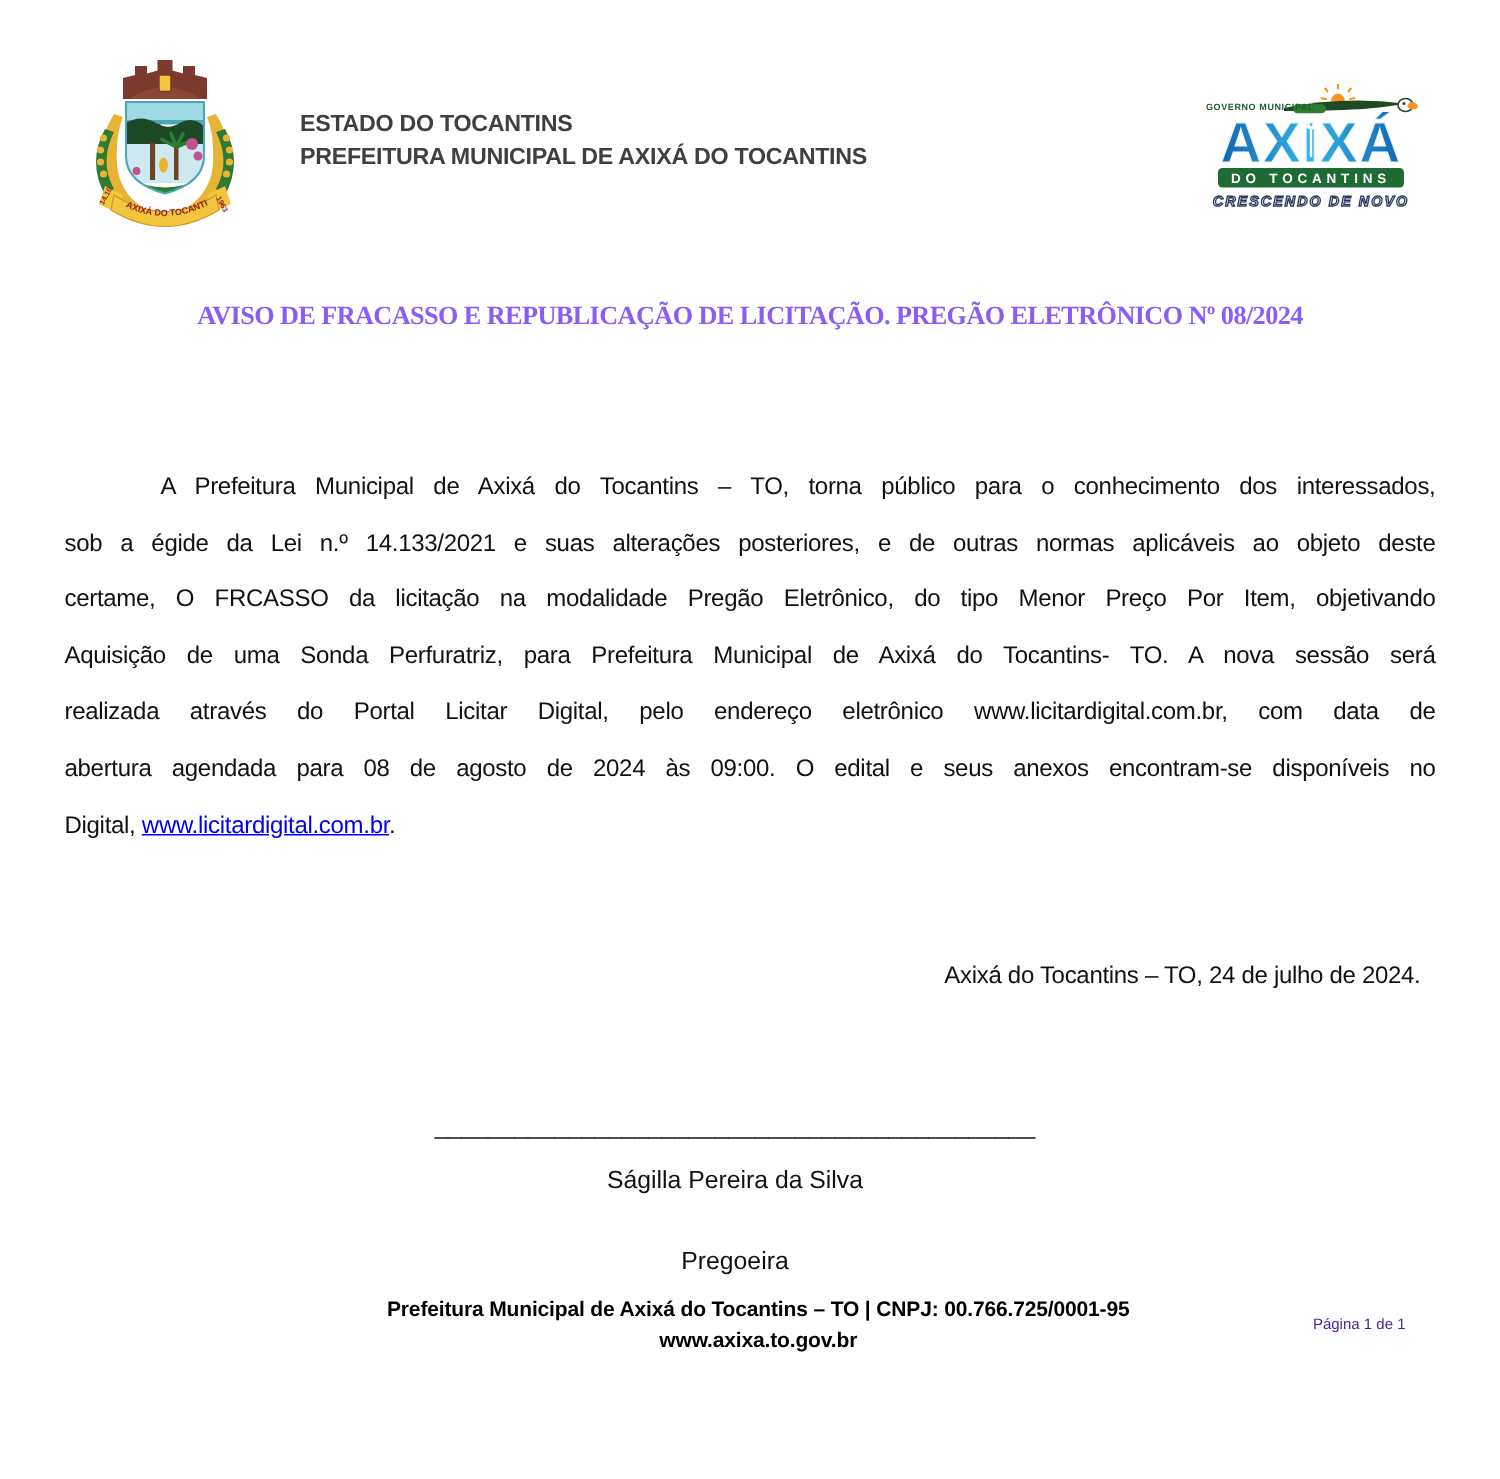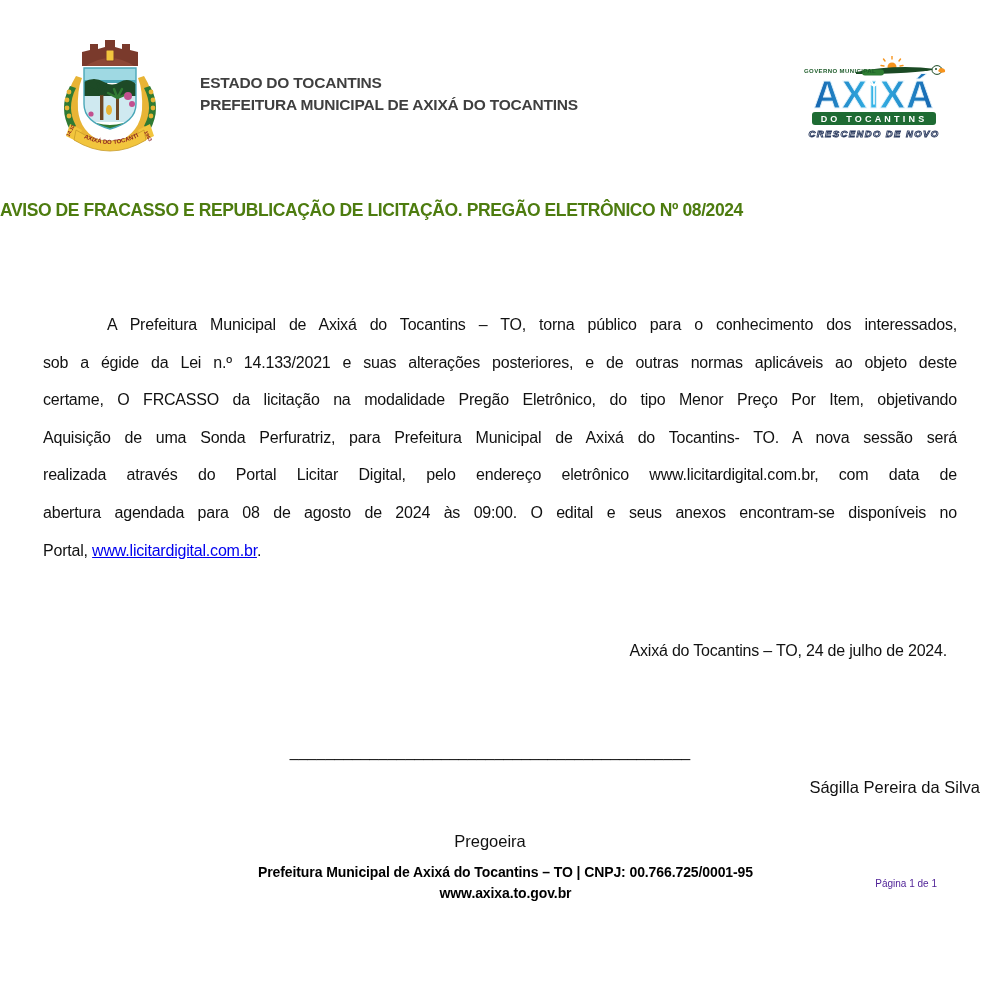--- a/index.html
+++ b/index.html
@@ -15,22 +15,22 @@
   .logo-left{position:absolute;top:36px;left:56px;width:108px;height:118px;}
   .logo-right{position:absolute;top:56px;right:48px;width:156px;height:88px;}
   .header-center{
     position:absolute;top:72px;left:200px;right:230px;
     color:#3f3f3f;font-weight:bold;
     font-size:15.5px;line-height:22px;letter-spacing:-0.2px;
   }
   
   .doc-title{
     position:absolute;top:200px;left:0;right:0;
-    font-weight:bold;color:#4d7c0f;
-    font-size:17.5px;letter-spacing:-0.4px;
+    text-align:center;font-weight:bold;color:#8b5cf6;
+    font-size:17.5px;letter-spacing:-0.4px;font-family:Liberation Serif, serif;
   }
   
   .body-text{
     position:absolute;top:306px;left:43px;right:43px;
     font-size:16px;letter-spacing:-0.2px;color:#111;
   }
   .body-line{
     height:37.6px;line-height:37.6px;
     text-align:justify;text-align-last:justify;
     white-space:normal;overflow:visible;
@@ -42,21 +42,21 @@
   .date-line{
     position:absolute;top:642px;right:53px;
     font-size:16px;letter-spacing:-0.2px;color:#111;
   }
   
   .signature{
     position:absolute;top:742px;left:0;right:20px;
     text-align:center;color:#111;
   }
   .sig-rule{font-size:16px;letter-spacing:0;line-height:20px;}
-  .sig-name{font-size:16.5px;margin-top:16px;text-align:right;}
+  .sig-name{font-size:16.5px;margin-top:16px;}
   .sig-role{font-size:16.5px;margin-top:35px;}
   
   .footer{
     position:absolute;top:862px;left:0;right:20px;
     text-align:center;font-weight:bold;color:#000;
     font-size:14px;line-height:21px;letter-spacing:-0.1px;margin-left:31px;
   }
   .page-number{
     position:absolute;top:878px;right:63px;
     font-size:10px;color:#4c1d95;
@@ -176,21 +176,21 @@
   <div class="doc-title">AVISO DE FRACASSO E REPUBLICAÇÃO DE LICITAÇÃO. PREGÃO ELETRÔNICO Nº 08/2024</div>
 
   <div class="body-text">
     <div class="body-line first">A Prefeitura Municipal de Axixá do Tocantins – TO, torna público para o conhecimento dos interessados,</div>
     <div class="body-line">sob a égide da Lei n.º 14.133/2021 e suas alterações posteriores, e de outras normas aplicáveis ao objeto deste</div>
     <div class="body-line">certame, O FRCASSO da licitação na modalidade Pregão Eletrônico, do tipo Menor Preço Por Item, objetivando</div>
     <div class="body-line">Aquisição de uma Sonda Perfuratriz, para Prefeitura Municipal de Axixá do Tocantins- TO. A nova sessão será</div>
     <div class="body-line">realizada através do Portal Licitar Digital, pelo endereço eletrônico www.licitardigital.com.br, com data de</div>
     <div class="body-line">abertura agendada para 08 de agosto de 2024 às 09:00. O edital e seus anexos encontram-se disponíveis no</div>
     <div class="body-line last">
-      <span>Portal, </span><a class="doc-link">www.licitardigital.com.br</a><span>.</span>
+      <span>Digital, </span><a class="doc-link">www.licitardigital.com.br</a><span>.</span>
     </div>
   </div>
 
   <div class="date-line">Axixá do Tocantins – TO, 24 de julho de 2024.</div>
 
   <div class="signature">
     <div class="sig-rule">_____________________________________________</div>
     <div class="sig-name">Ságilla Pereira da Silva</div>
     <div class="sig-role">Pregoeira</div>
   </div>

